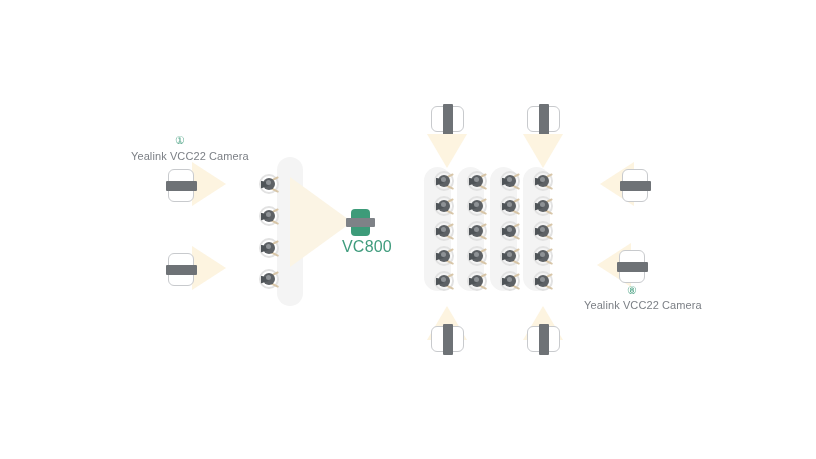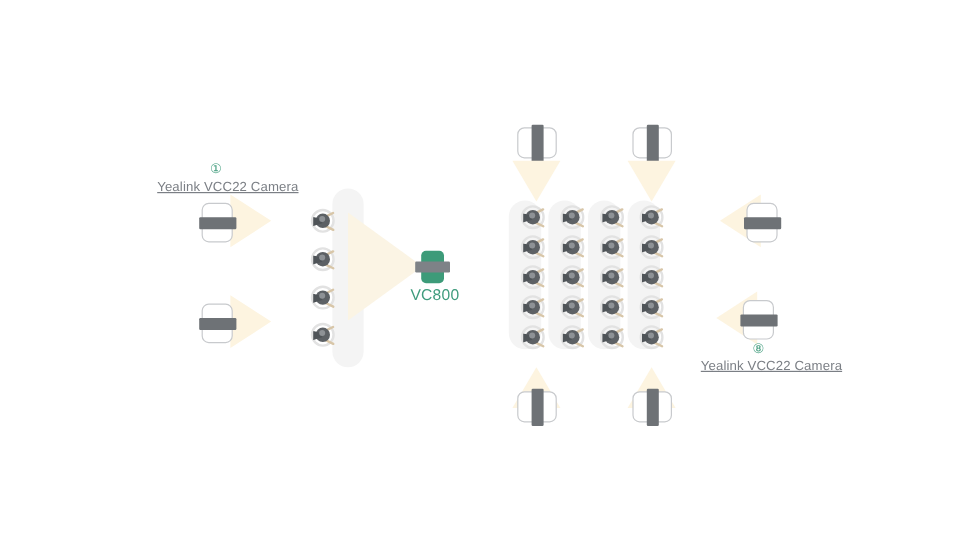--- a/index.html
+++ b/index.html
@@ -16,32 +16,31 @@
     background: #ffffff;
   }
 
   
   .caption {
     position: absolute;
     font-size: 11px;
     color: #7b7f85;
     white-space: nowrap;
     letter-spacing: .1px;
-    text-decoration: underline;
   }
   .badge {
     position: absolute;
     font-size: 11px;
     color: #4aa183;
     white-space: nowrap;
     text-align: center;
   }
   .device-label {
     position: absolute;
-    font-size: 13px;
+    font-size: 16px;
     color: #3f9c7d;
     white-space: nowrap;
     letter-spacing: .2px;
   }
 
   
   .cam {
     position: absolute;
     width: 26px; height: 33px;
   }

